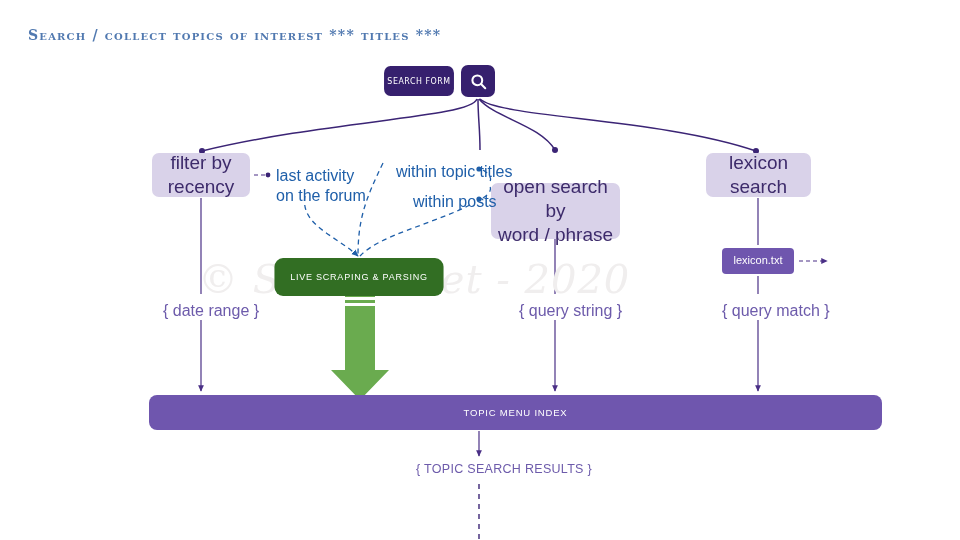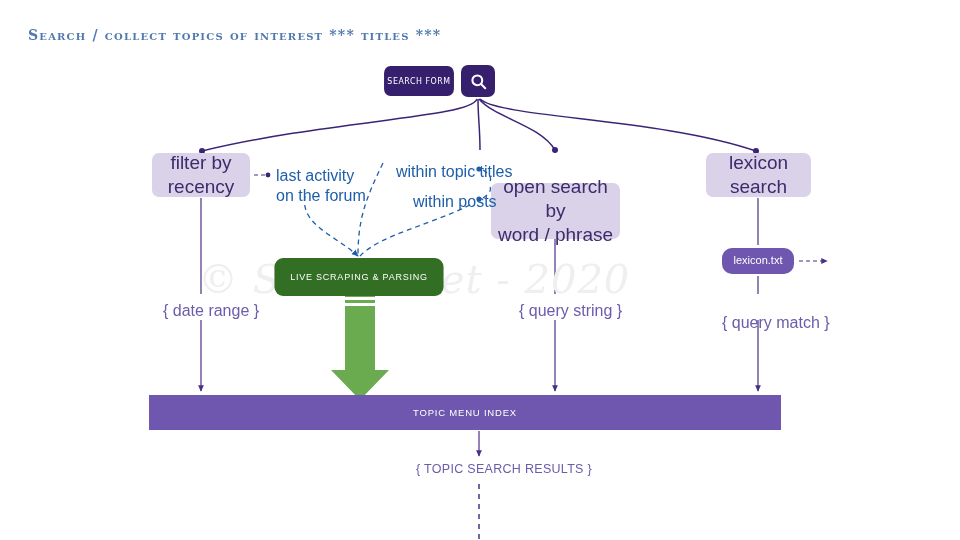--- a/index.html
+++ b/index.html
@@ -47,45 +47,45 @@
     left:461px;top:65px;width:34px;height:32px;border-radius:7px;
     background:#36206e;display:flex;align-items:center;justify-content:center;z-index:5;
     position:absolute;cursor:pointer;
   }
   #search-icon-btn svg{display:block;}
 
   #node-recency{left:152px;top:153px;width:98px;height:44px;}
   #node-opensearch{left:491px;top:153px;width:129px;height:56px;}
   #node-thematic{left:706px;top:153px;width:105px;height:44px;}
 
-  #node-lexicon{left:722px;top:248px;width:72px;height:26px;font-size:11px;border-radius:10px;}
+  #node-lexicon{left:722px;top:248px;width:72px;height:26px;font-size:11px;border-radius:4px;}
 
   #node-scraping{
     left:270px;top:258px;width:178px;height:38px;font-size:9.5px;letter-spacing:.8px;
     border-radius:9px;transform:scaleX(.95);
   }
 
   #node-menu-index{
-    left:149px;top:395px;width:632px;height:35px;font-size:9.5px;letter-spacing:.8px;
-    border-radius:0;
+    left:149px;top:395px;width:733px;height:35px;font-size:9.5px;letter-spacing:.8px;
+    border-radius:8px;
   }
 
   
   .txt{position:absolute;z-index:5;white-space:pre-line;}
   .txt-blue{color:#1f5fa9;font-size:16px;line-height:1.25;}
   .txt-purple{color:#6d5bab;font-size:16px;}
   .txt-purple-cat{color:#7a6bb5;font-size:11px;line-height:1.32;}
 
   #lbl-lastactivity{left:276px;top:166px;}
   #lbl-topictitles{left:396px;top:162px;}
   #lbl-withinposts{left:413px;top:192px;}
 
   #lbl-daterange{left:163px;top:302px;}
   #lbl-querystring{left:519px;top:302px;}
-  #lbl-querymatch{left:722px;top:302px;margin-top:12px;}
+  #lbl-querymatch{left:722px;top:302px;}
   #lbl-results{left:416px;top:462px;font-size:12.5px;letter-spacing:.3px;}
 
   #lexicon-categories{left:836px;top:228px;}
 
   
   #green-arrow{position:absolute;left:329px;top:292px;width:62px;height:110px;z-index:4;}
 </style>
 </head>
 <body>
 

